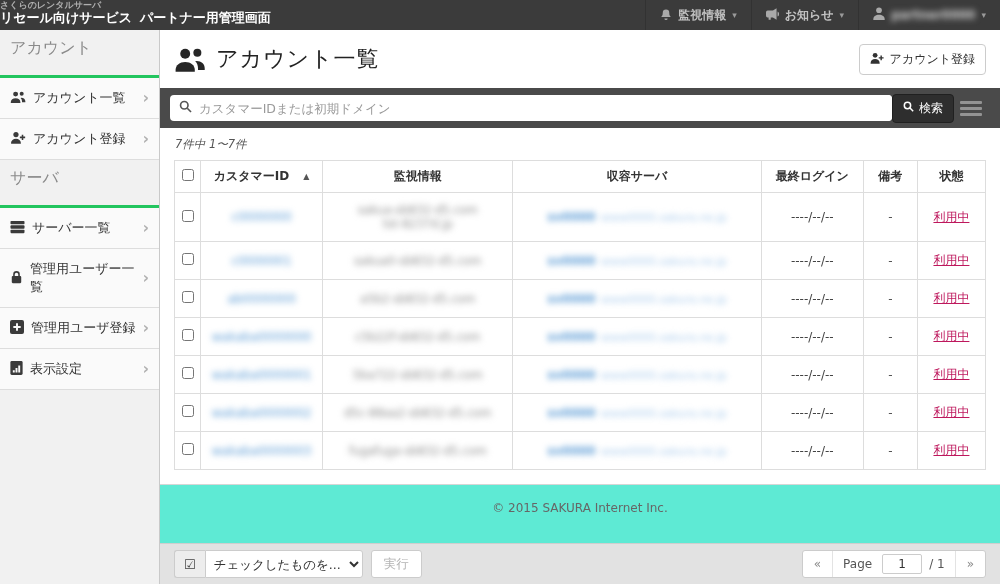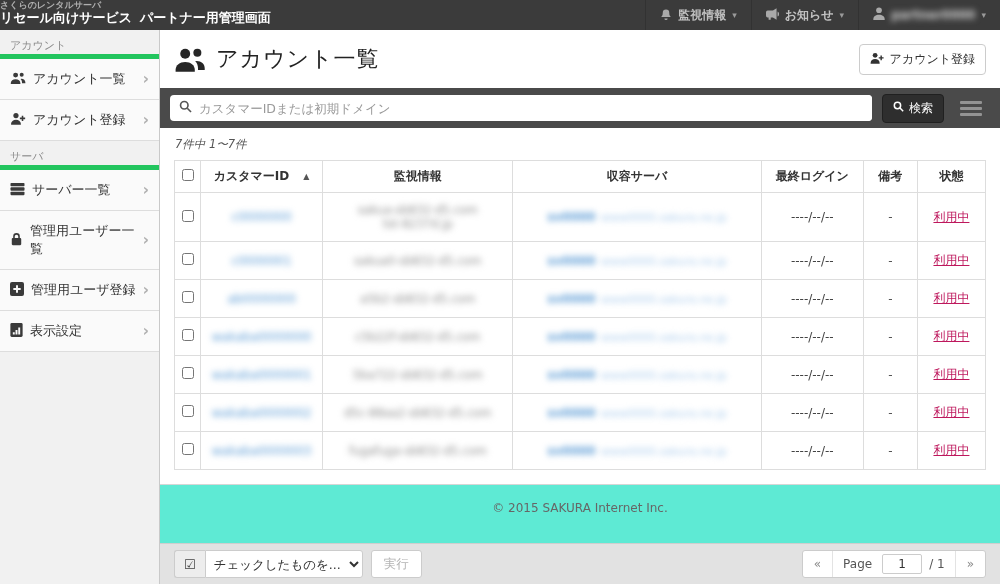--- a/index.html
+++ b/index.html
@@ -18,35 +18,35 @@
   .topmenu-item { display:flex; align-items:center; gap:6px; padding:0 14px; font-size:12px; color:#c2c2c2; border-left:1px solid #323232; cursor:pointer;font-weight:bold; }
   .topmenu-item svg { fill:#a9a9a9; }
   .caret { font-size:9px; color:#9a9a9a; }
   .masked-name { filter:blur(3px); color:#d4d4d4; font-size:12px; }
 
   
   .layout { display:flex; height:554px; }
 
   
   .sidebar { width:160px; background:#f1f1f1; border-right:1px solid #c9c9c9; flex:0 0 160px; }
-  .side-section-header { padding:8px 10px 1px; font-size:11px; color:#8a8a8a; border-bottom:5px solid #22c55e; }
+  .side-section-header { padding:8px 10px 16px; font-size:16px; color:#8a8a8a; border-bottom:3px solid #22c55e; }
   .side-item { display:flex; align-items:center; gap:7px; padding:11px 10px; font-size:13px; color:#333; background:#fafafa; border-bottom:1px solid #ddd; cursor:pointer; }
   .side-item svg { fill:#3a3a3a; flex:0 0 auto; }
   .side-chevron { margin-left:auto; color:#b0b0b0; font-size:15px; font-weight:bold; line-height:1; }
 
   
   .main { flex:1; display:flex; flex-direction:column; background:#f4f4f4; min-width:0; }
 
   .title-area { background:#fff; display:flex; align-items:center; padding:11px 14px; height:58px; }
   .title-icon svg { fill:#262626; display:block; }
   .page-title { font-size:22px; font-weight:normal; color:#222; margin-left:10px; letter-spacing:1px; }
   .register-btn { margin-left:auto; display:flex; align-items:center; gap:6px; background:#fff; border:1px solid #ccc; border-radius:4px; padding:6px 10px; font-size:12px; color:#333; cursor:pointer; }
   .register-btn svg { fill:#333; }
 
-  .search-strip { background:#4a4a4a; display:flex; align-items:center; padding:7px 10px; gap:10px; height:40px; }
+  .search-strip { background:#4a4a4a; display:flex; align-items:center; padding:7px 10px; height:40px; }
   .search-box { flex:1; background:#fff; border-radius:4px; display:flex; align-items:center; height:26px; overflow:hidden; }
   .search-box svg { stroke:#555; margin:0 7px 0 9px; flex:0 0 auto; }
   .search-box input { border:none; outline:none; flex:1; font-size:12.5px; color:#333; font-family:inherit; height:100%; }
   .search-box input::placeholder { color:#9a9a9a; }
   .search-btn { background:#2e2e2e; border:1px solid #202020; color:#fff; border-radius:4px; padding:5px 10px; font-size:12px; display:flex; align-items:center; gap:5px; cursor:pointer; }
   .search-btn svg { stroke:#fff; }
   .hamburger { display:flex; flex-direction:column; gap:3px; padding:4px 6px; margin-right:2px; cursor:pointer; }
   .hamburger span { display:block; width:22px; height:3px; background:#939393; border-radius:1px; }
 
   .content { background:#fff; padding:0 14px 14px; }

